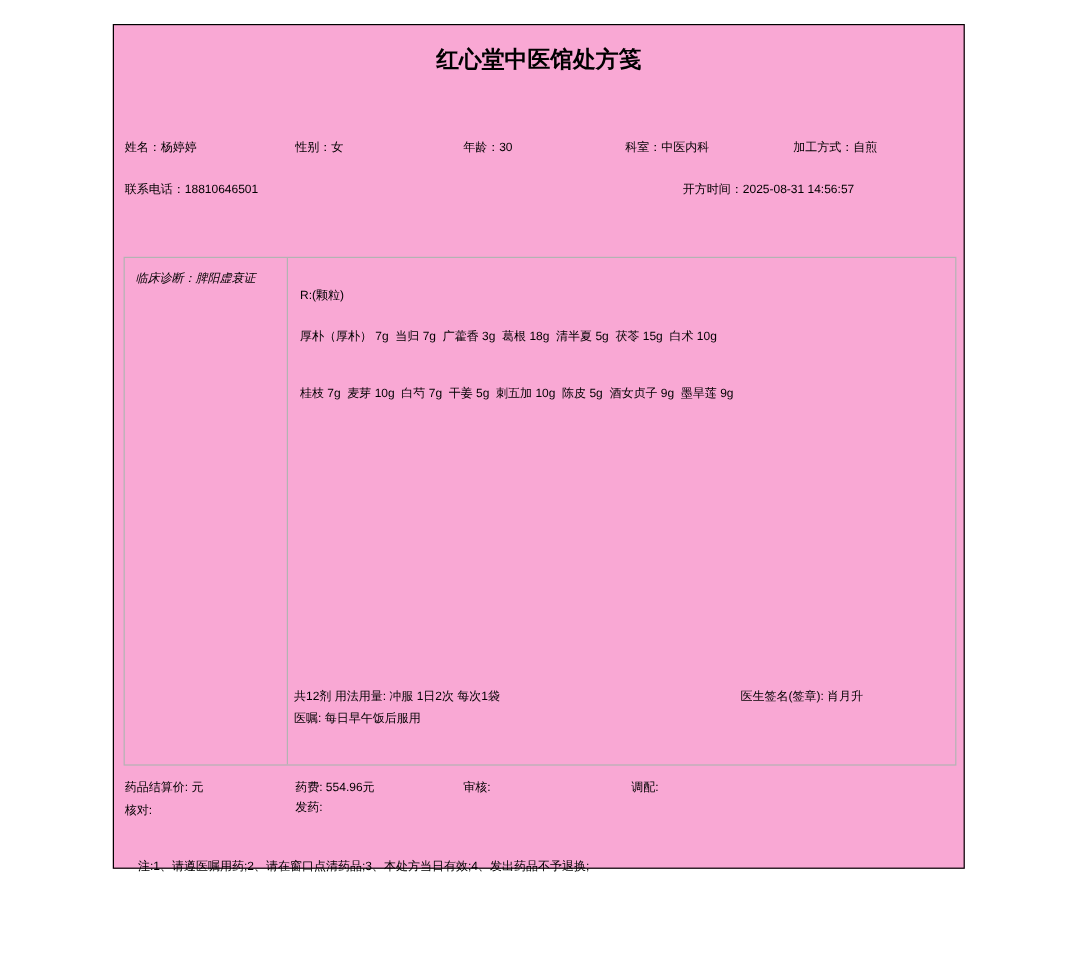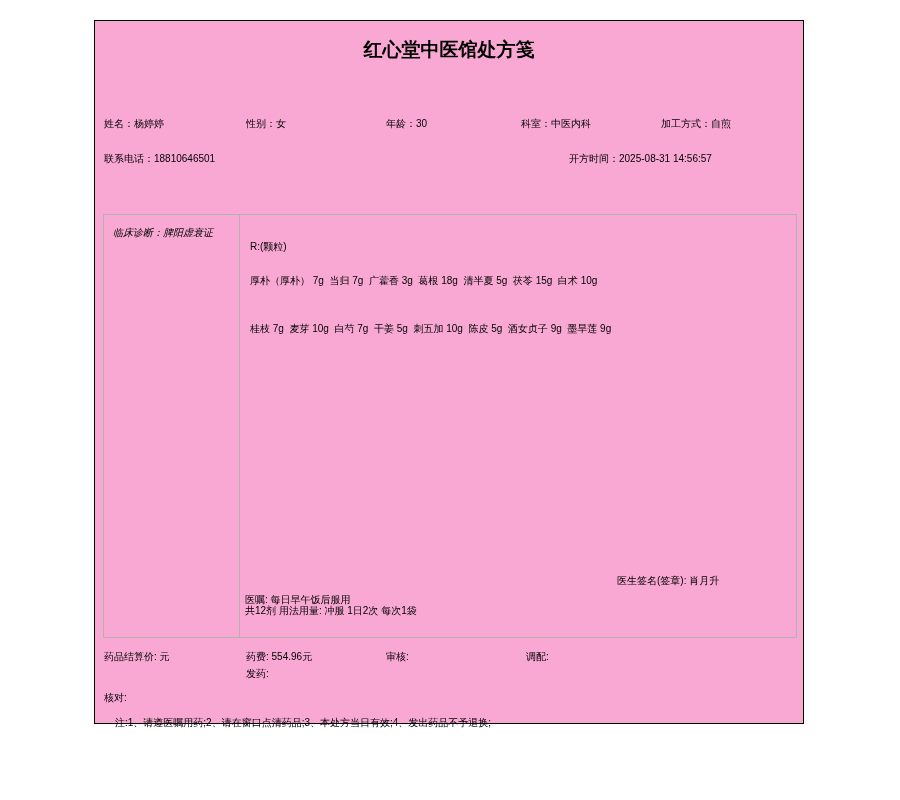--- a/index.html
+++ b/index.html
@@ -90,29 +90,29 @@
 
     <div class="rx-box">
       <div class="diagnosis-cell">
         <div class="txt">临床诊断：脾阳虚衰证</div>
       </div>
 
       <div class="abs txt" style="left:146px; top:9px;margin-top:14px;">R:(颗粒)</div>
       <div class="abs txt herbs" style="left:146px; top:57px;">厚朴（厚朴） 7g  当归 7g  广藿香 3g  葛根 18g  清半夏 5g  茯苓 15g  白术 10g</div>
       <div class="abs txt herbs" style="left:146px; top:105px;">桂枝 7g  麦芽 10g  白芍 7g  干姜 5g  刺五加 10g  陈皮 5g  酒女贞子 9g  墨旱莲 9g</div>
 
-      <div class="abs txt" style="left:141px; top:357px;margin-top:30px;">共12剂 用法用量: 冲服 1日2次 每次1袋</div>
+      <div class="abs txt" style="left:141px; top:357px;">共12剂 用法用量: 冲服 1日2次 每次1袋</div>
       <div class="abs txt" style="left:513px; top:357px;">医生签名(签章): 肖月升</div>
       <div class="abs txt" style="left:141px; top:376px;">医嘱: 每日早午饭后服用</div>
     </div>
 
     <div class="abs txt" style="left:9px;   top:627px;">药品结算价: 元</div>
     <div class="abs txt" style="left:151px; top:627px;">药费: 554.96元</div>
     <div class="abs txt" style="left:291px; top:627px;">审核:</div>
     <div class="abs txt" style="left:431px; top:627px;">调配:</div>
 
-    <div class="abs txt" style="left:9px;   top:646px;margin-top:22px;">核对:</div>
+    <div class="abs txt" style="left:9px;   top:646px;">核对:</div>
     <div class="abs txt" style="left:151px; top:644px;text-align:right;">发药:</div>
 
     <div class="abs txt" style="left:20px;   top:665px;margin-top:28px;">注:1、请遵医嘱用药;2、请在窗口点清药品;3、本处方当日有效;4、发出药品不予退换;</div>
 
   </div>
 </div>
 
 </body></html>

